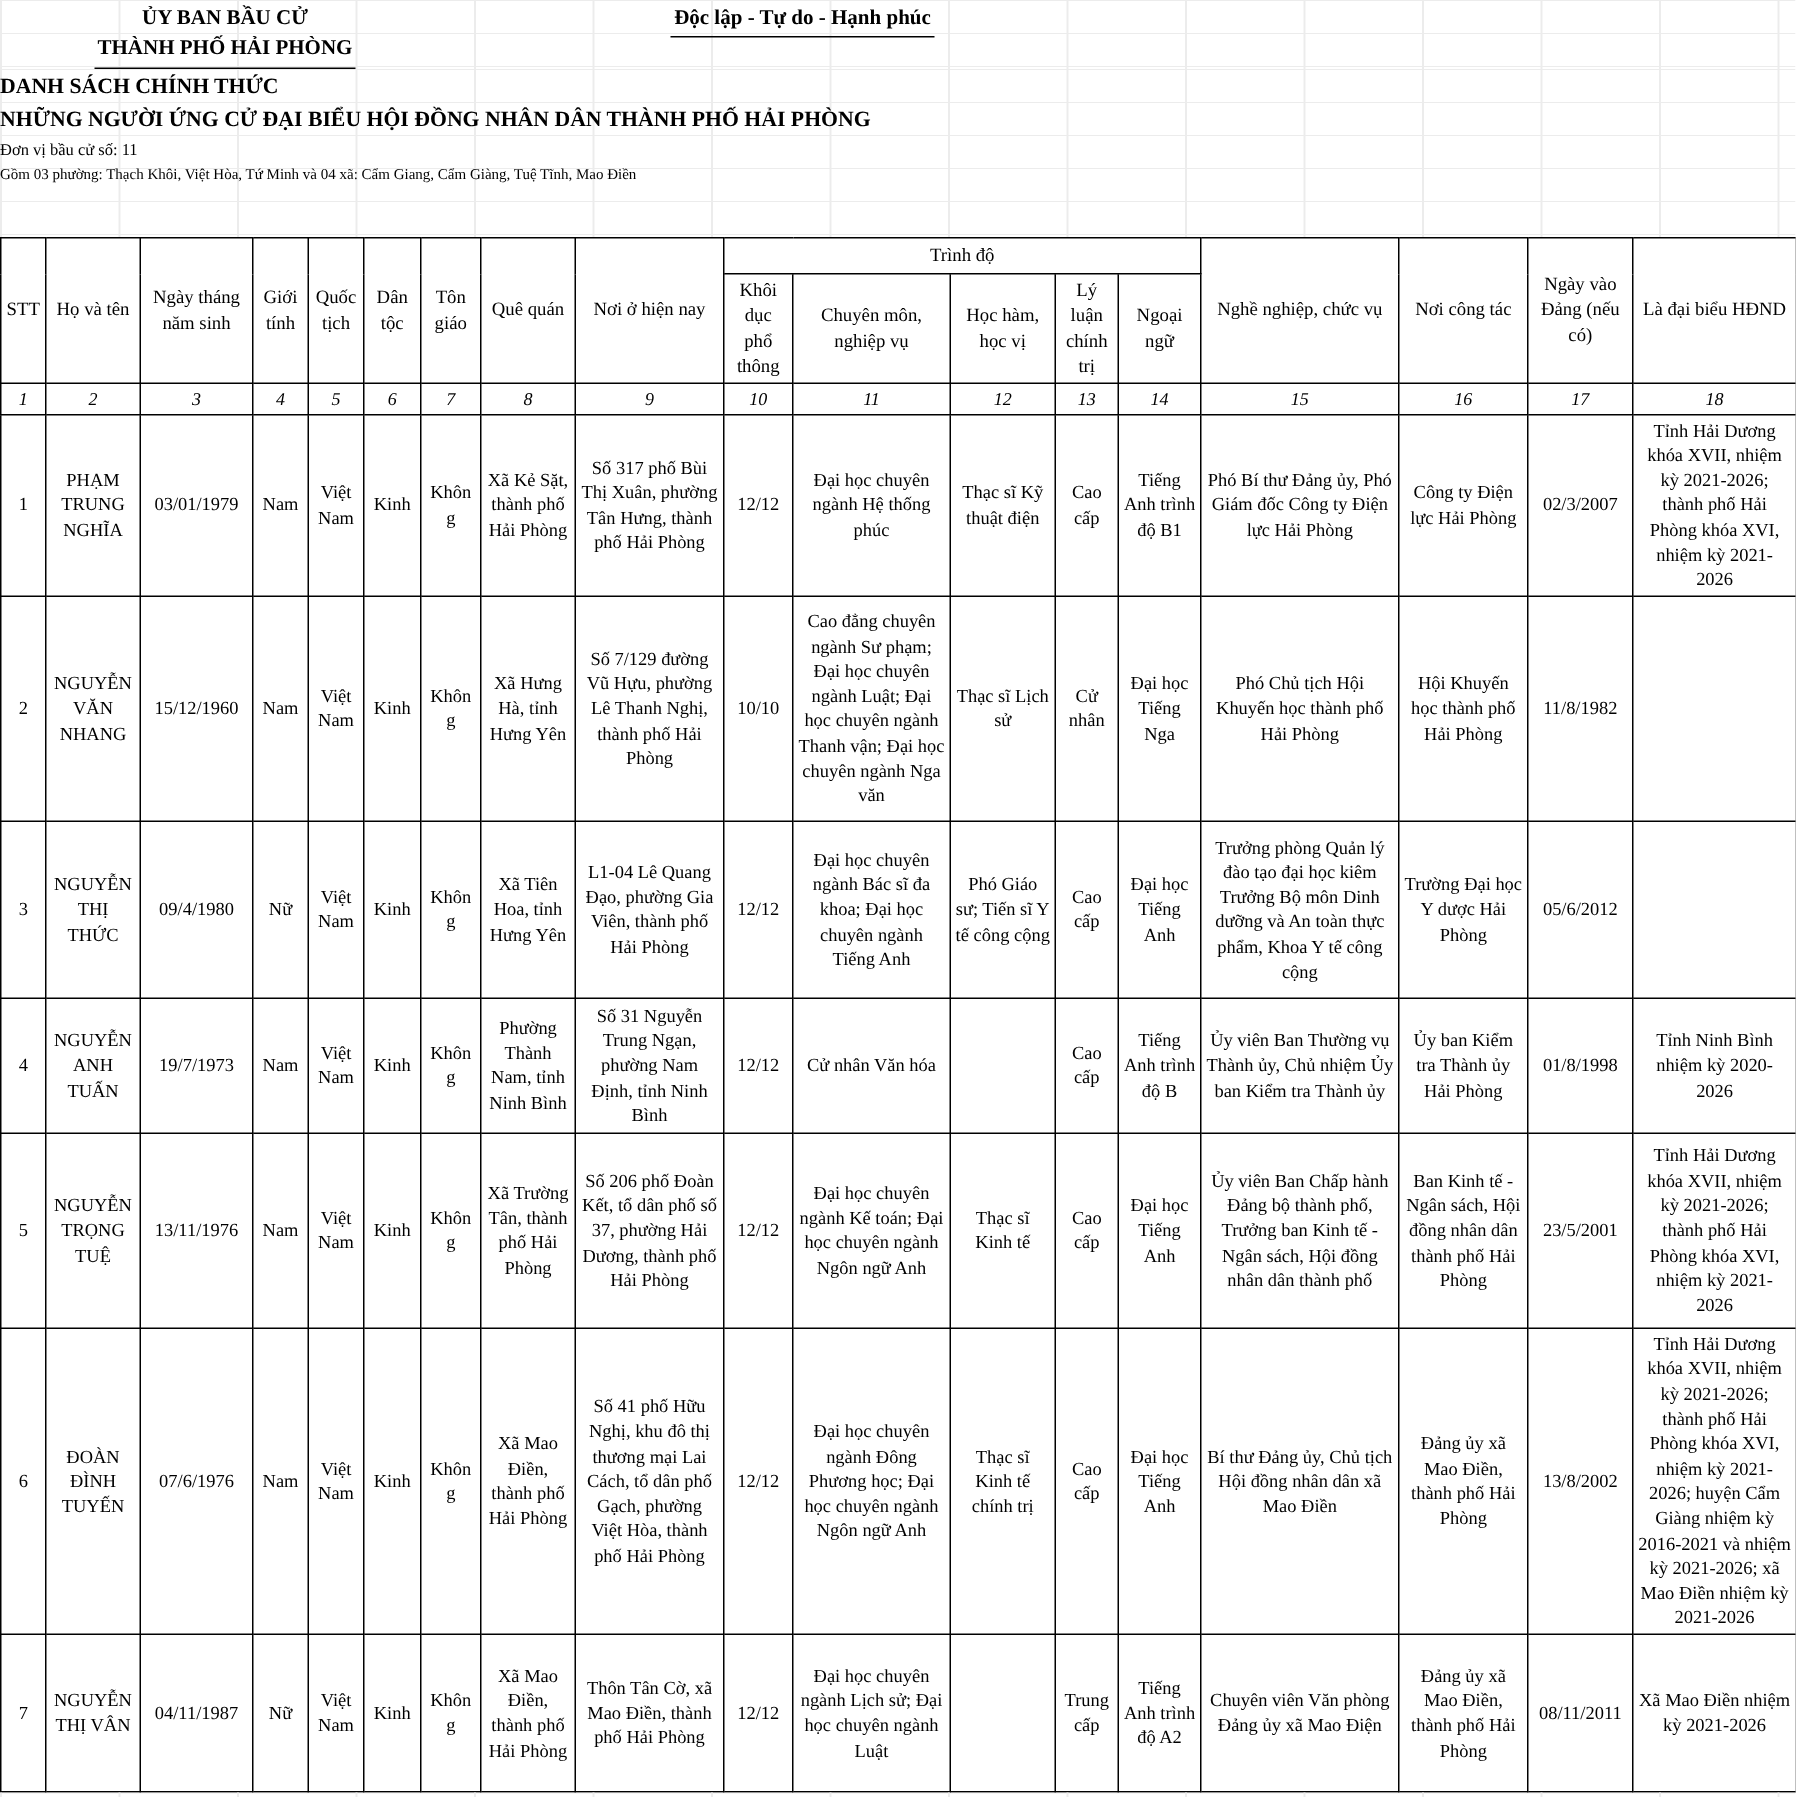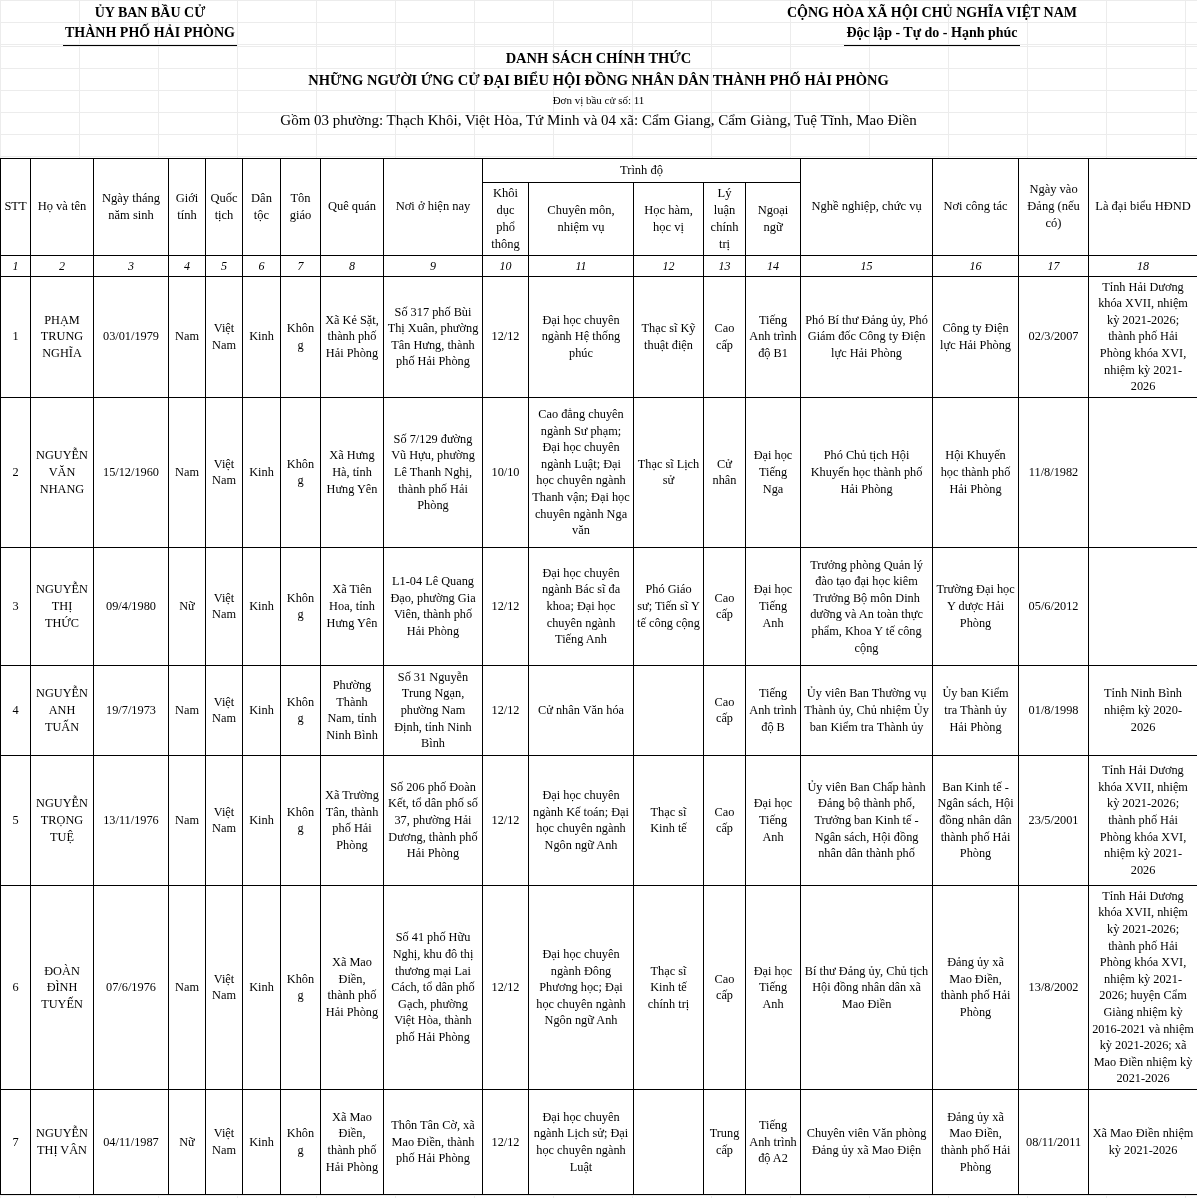--- a/index.html
+++ b/index.html
@@ -10,29 +10,29 @@
     -webkit-font-smoothing:antialiased;
   }
   .sheet{position:relative;width:1197px;min-height:1198px;background:#fff;}
   .grid-bg{
     background-image:
       linear-gradient(to bottom, #ececec 1px, transparent 1px),
       linear-gradient(to right, #ececec 1px, transparent 1px);
     background-size:79px 22px;
   }
   
-  .letterhead{display:flex;justify-content:space-between;align-items:flex-start;height:46px;}
+  .letterhead{display:flex;justify-content:flex-start;align-items:flex-start;height:46px;}
   .lh-left{width:300px;text-align:center;padding-top:3px;font-weight:bold;font-size:14px;line-height:1.45;}
   .lh-right{width:470px;text-align:center;padding-top:3px;font-weight:bold;font-size:14px;line-height:1.45;margin-right:30px;}
   .u-line{display:inline-block;border-bottom:1.4px solid #000;padding:0 2px 1px 2px;}
   
-  .title-block{text-align:center;padding-top:2px;height:110px;}
+  .title-block{padding-top:2px;height:110px;}
   .title-block .t1,.title-block .t2,.title-block .t3{font-weight:bold;font-size:14.5px;line-height:1.5;}
   .title-block .t4{font-size:11px;line-height:1.55;}
-  .title-block .t5{font-size:15px;line-height:1.55;}
+  .title-block .t5{font-size:10px;line-height:1.55;}
   
   table.main{
     border-collapse:collapse;
     table-layout:fixed;
     width:1197px;
     font-size:12.3px;
   }
   table.main th, table.main td{
     border:1px solid #000;
     padding:2px 3px;
@@ -61,21 +61,20 @@
 <body>
 
 <div class="sheet">
 
   <div class="letterhead grid-bg">
     <div class="lh-left">
       <div>ỦY BAN BẦU CỬ</div>
       <div><span class="u-line">THÀNH PHỐ HẢI PHÒNG</span></div>
     </div>
     <div class="lh-right">
-      <div>CỘNG HÒA XÃ HỘI CHỦ NGHĨA VIỆT NAM</div>
       <div><span class="u-line">Độc lập - Tự do - Hạnh phúc</span></div>
     </div>
   </div>
 
   <div class="title-block grid-bg">
     <div class="t1">DANH SÁCH CHÍNH THỨC</div>
     <div class="t2">NHỮNG NGƯỜI ỨNG CỬ ĐẠI BIỂU HỘI ĐỒNG NHÂN DÂN THÀNH PHỐ HẢI PHÒNG</div>
     <div class="t4">Đơn vị bầu cử số: 11</div>
     <div class="t5">Gồm 03 phường: Thạch Khôi, Việt Hòa, Tứ Minh và 04 xã: Cẩm Giang, Cẩm Giàng, Tuệ Tĩnh, Mao Điền</div>
   </div>
@@ -113,21 +112,21 @@
         <th rowspan="2">Quê quán</th>
         <th rowspan="2">Nơi ở hiện nay</th>
         <th colspan="5">Trình độ</th>
         <th rowspan="2">Nghề nghiệp, chức vụ</th>
         <th rowspan="2">Nơi công tác</th>
         <th rowspan="2">Ngày vào Đảng (nếu có)</th>
         <th rowspan="2">Là đại biểu HĐND</th>
       </tr>
       <tr class="hdr-sub">
         <th>Khôi dục phổ thông</th>
-        <th>Chuyên môn, nhiệm vụ</th>
+        <th>Chuyên môn, nghiệp vụ</th>
         <th>Học hàm, học vị</th>
         <th>Lý luận chính trị</th>
         <th>Ngoại ngữ</th>
       </tr>
       <tr class="nums">
           <th>1</th>
           <th>2</th>
           <th>3</th>
           <th>4</th>
           <th>5</th>

